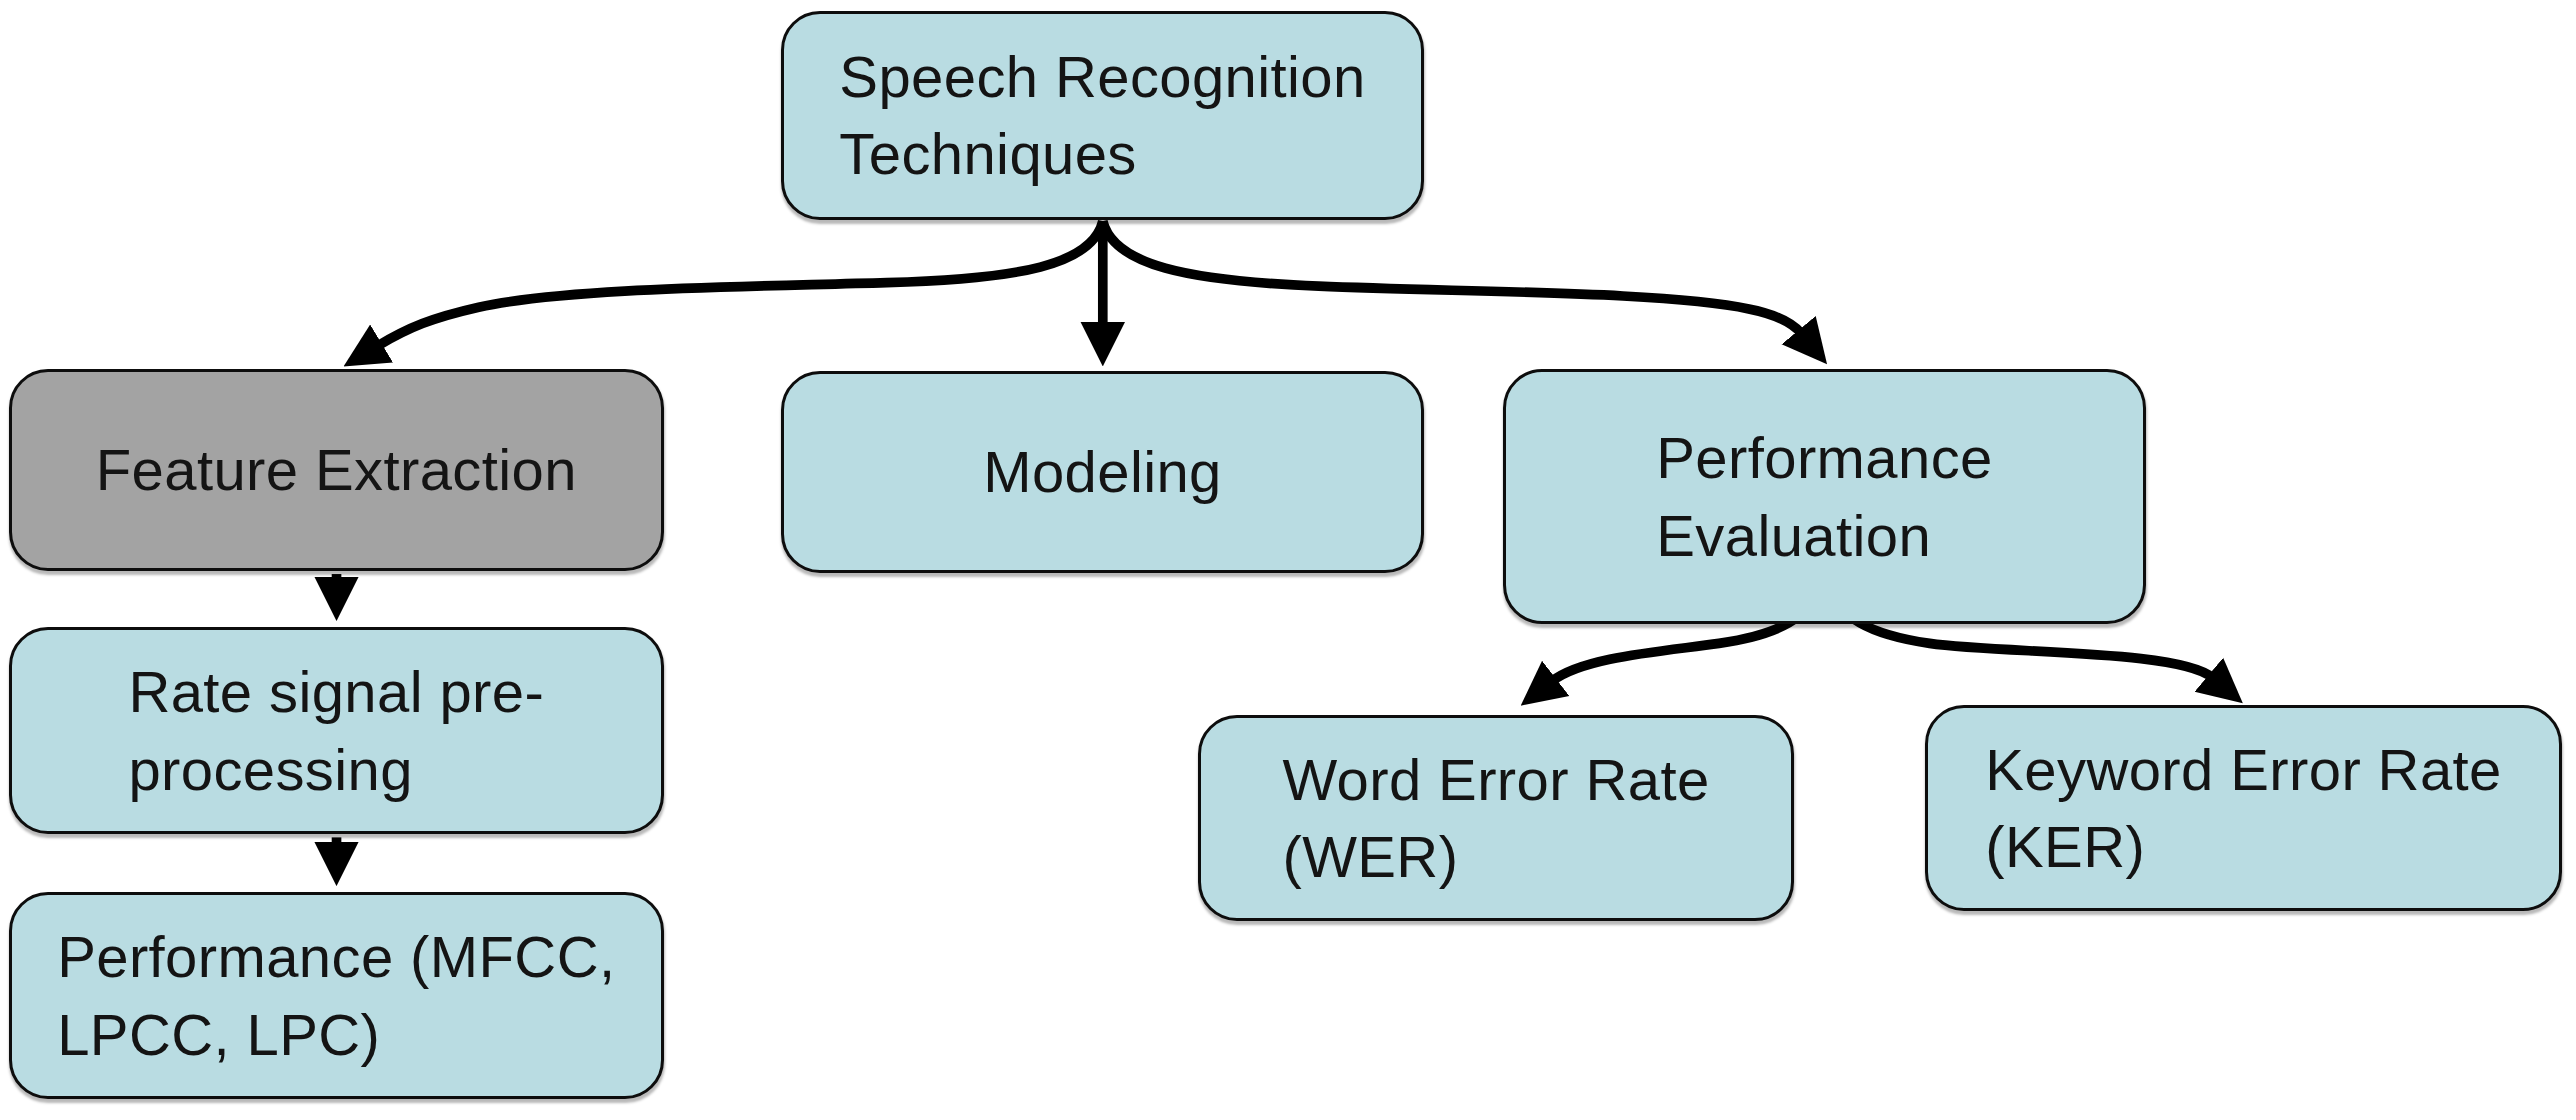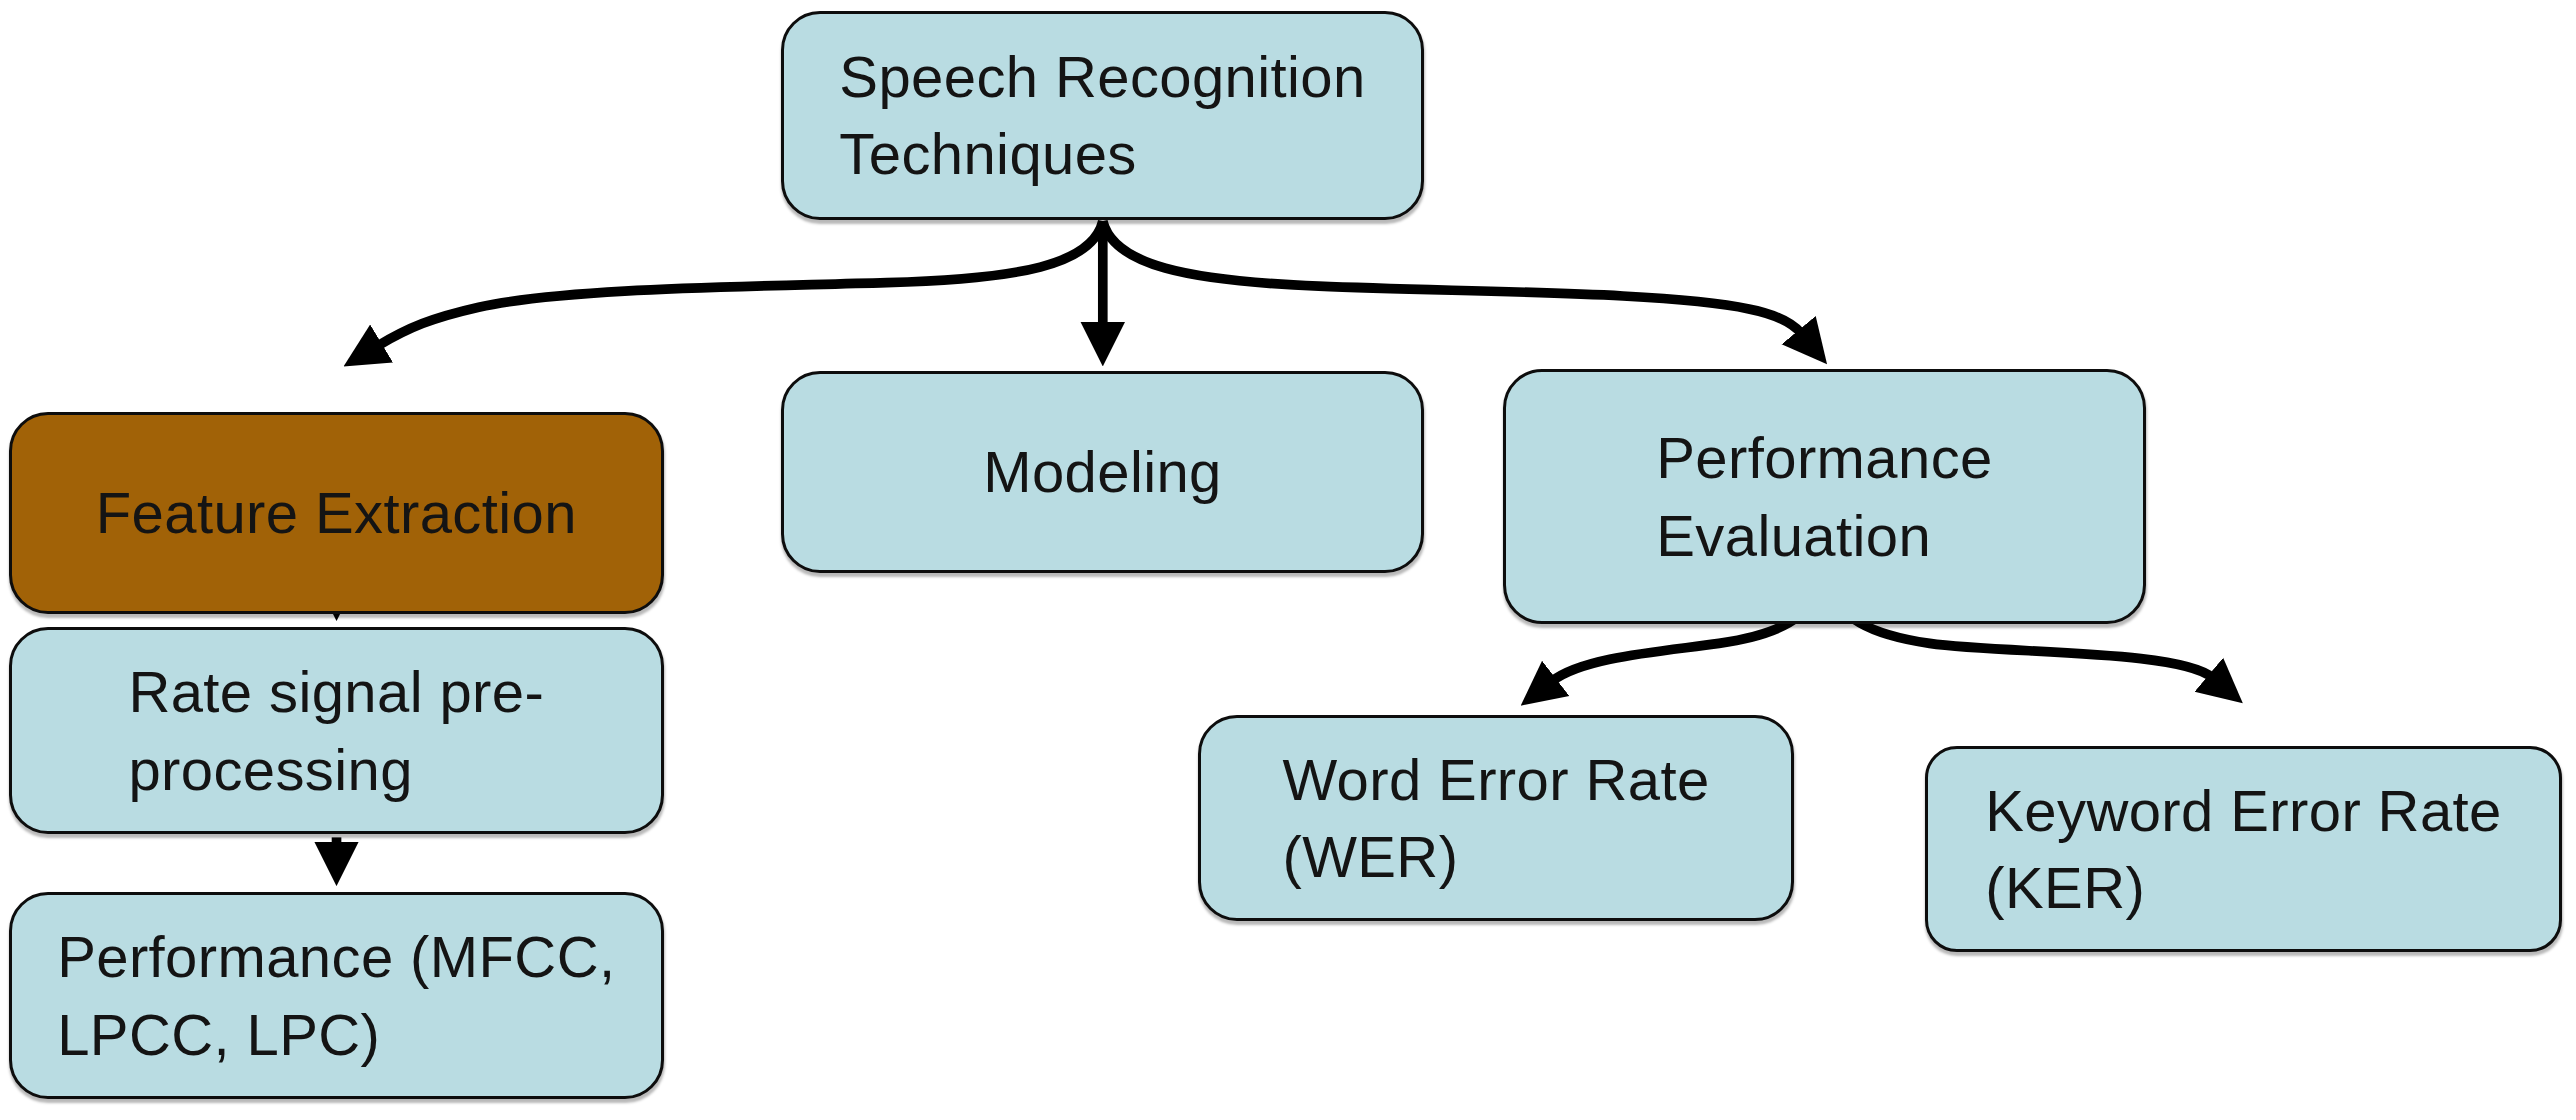--- a/index.html
+++ b/index.html
@@ -74,21 +74,21 @@
     <path class="arrow" d="M 2078 654 C 2068 706 2020 724 1958 733 C 1896 742 1804 748 1768 776" marker-end="url(#ah)" stroke="#000000"></path>
 
     <path class="arrow" d="M 2078 654 C 2088 706 2136 724 2198 733 C 2282 745 2482 740 2520 772" marker-end="url(#ah)" stroke="#000000"></path>
   </svg>
 
   <div class="node" style="left: 781px; top: 10.5px; width: 643px; height: 209px; background: rgb(185, 220, 226); border-color: rgb(13, 13, 13);">
     <span class="node-label">Speech Recognition
 Techniques</span>
   </div>
 
-  <div class="node" style="left: 8.8px; top: 369px; width: 655px; height: 202px; background: #a16207; border-color: rgb(13, 13, 13); margin-top: 43px;">
+  <div class="node" style="left: 8.8px; top: 369px; width: 655px; height: 202px; background: #a3a3a3; border-color: rgb(13, 13, 13);">
     <span class="node-label">Feature Extraction</span>
   </div>
 
   <div class="node" style="left: 781px; top: 371px; width: 643px; height: 202px; background: rgb(185, 220, 226); border-color: rgb(13, 13, 13);">
     <span class="node-label">Modeling</span>
   </div>
 
   <div class="node" style="left: 1503px; top: 369px; width: 643px; height: 255px; background: rgb(185, 220, 226); border-color: rgb(13, 13, 13);">
     <span class="node-label">Performance
 Evaluation</span>
@@ -102,19 +102,19 @@
   <div class="node" style="left: 8.8px; top: 892px; width: 655px; height: 207px; background: rgb(185, 220, 226); border-color: rgb(13, 13, 13);">
     <span class="node-label">Performance (MFCC,
 LPCC, LPC)</span>
   </div>
 
   <div class="node" style="left: 1198px; top: 715px; width: 596px; height: 206px; background: rgb(185, 220, 226); border-color: rgb(13, 13, 13);">
     <span class="node-label">Word Error Rate
 (WER)</span>
   </div>
 
-  <div class="node" style="left: 1925px; top: 746px; width: 637px; height: 206px; background: rgb(185, 220, 226); border-color: rgb(13, 13, 13); border-radius: 32px;">
+  <div class="node" style="left: 1925px; top: 705px; width: 637px; height: 206px; background: rgb(185, 220, 226); border-color: rgb(13, 13, 13);">
     <span class="node-label">Keyword Error Rate
 (KER)</span>
   </div>
 
 </div>
 
 
 </body></html>

